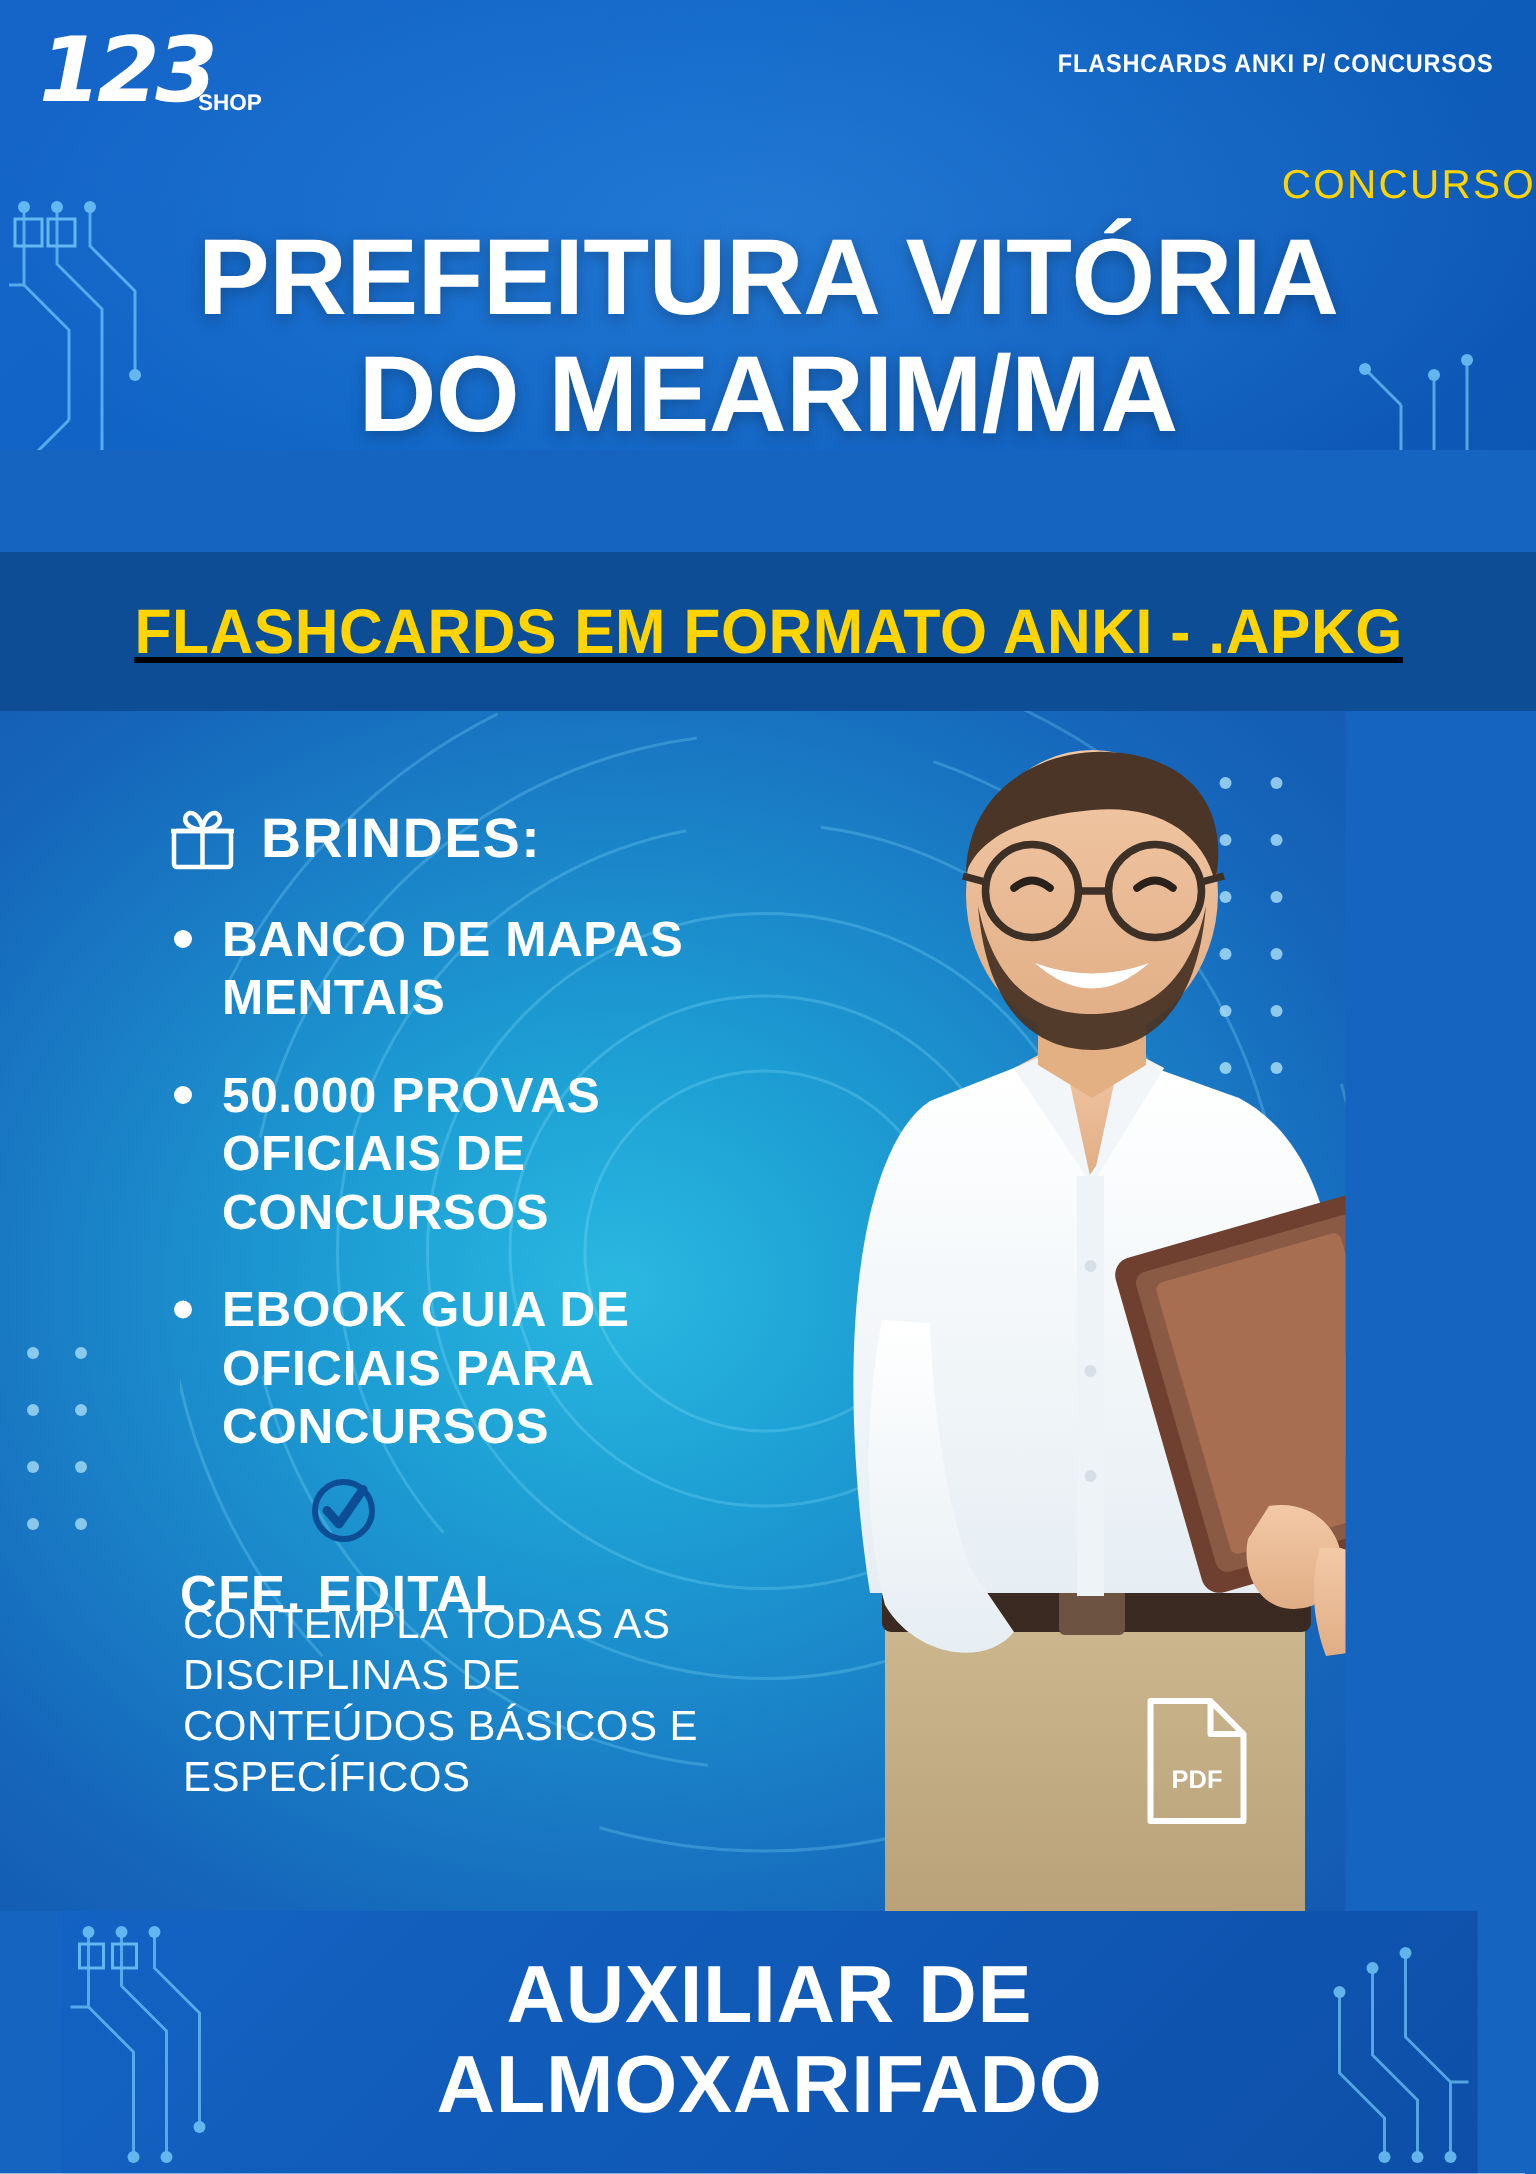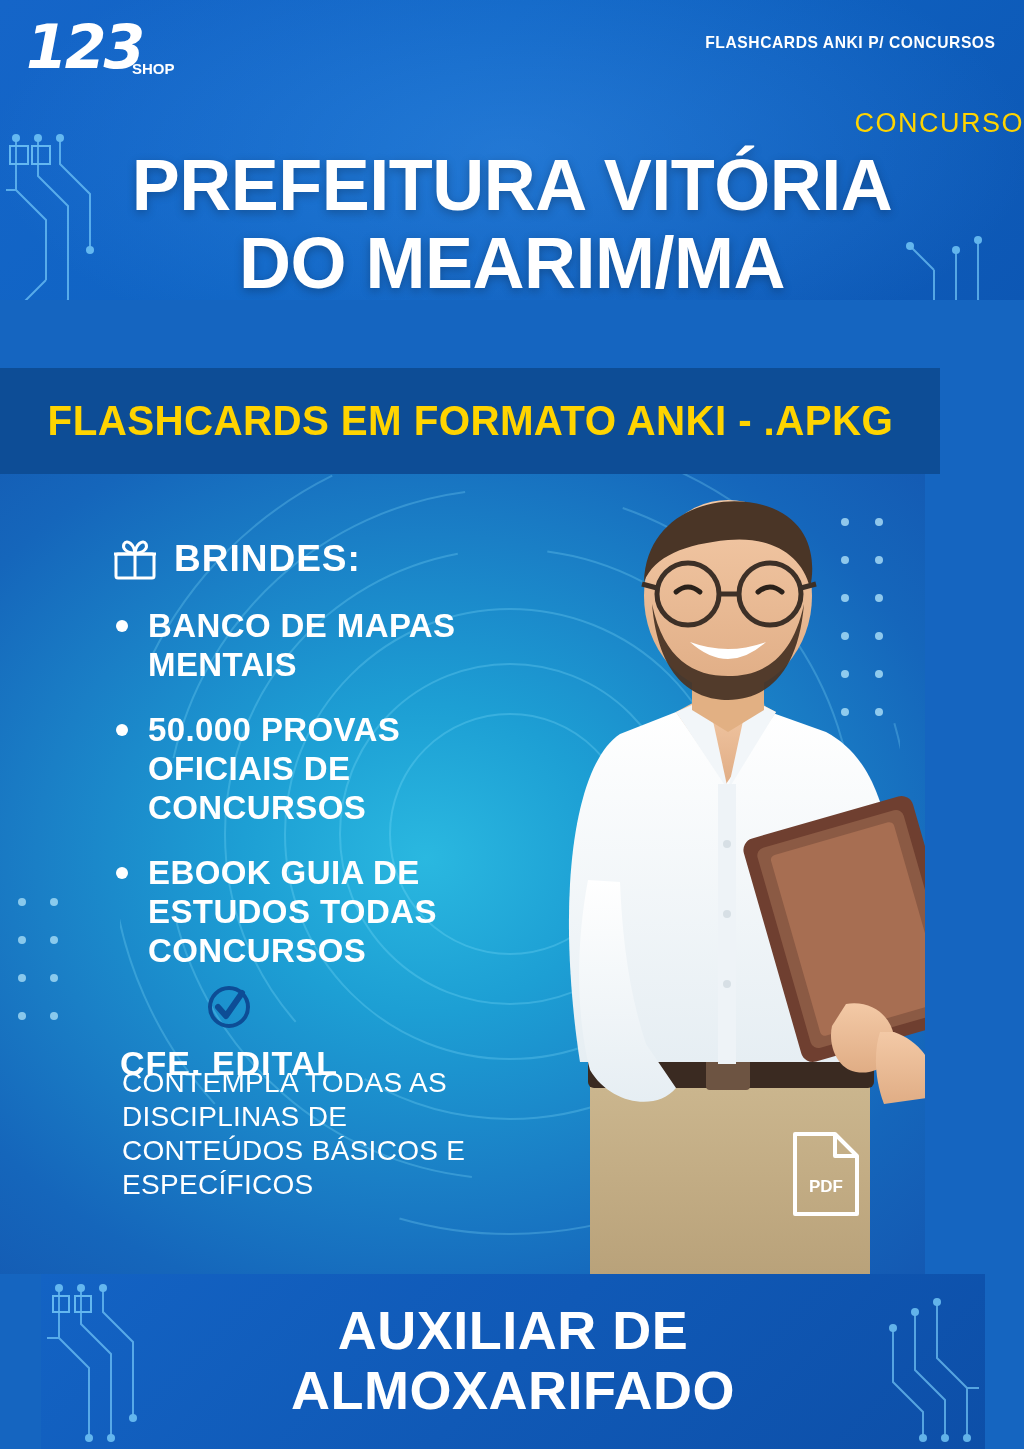--- a/index.html
+++ b/index.html
@@ -100,45 +100,45 @@
   }
   .circuit.tl { left: 6px; top: 130px; }
   .circuit.tr { right: 6px; top: 230px; }
   .circuit.bl { left: 6px; top: 1270px; }
   .circuit.br { right: 6px; top: 1310px; }
 
   
   .banner {
     position: absolute;
     left: 0; top: 368px;
-    width: 940px;
+    width: 1024px;
     height: 106px;
     background: #0d4d96;
     display: flex;
     align-items: center;
     justify-content: center;
+    text-decoration: underline;
   }
   .banner-text {
     color: #ffd400;
     font-size: 42px;
     font-weight: bold;
     letter-spacing: 0.4px;
     font-family: "Liberation Sans Narrow", "Liberation Sans", sans-serif;
     transform: scaleX(0.96);
   }
 
   
   .bodyarea {
     position: absolute;
     left: 0; top: 474px;
     width: 897px;
     height: 800px;
     background: radial-gradient(ellipse at 46% 48%, #2ab8e0 0%, #1d9fd4 26%, #1a7fc6 55%, #1566bb 78%, #1459b2 100%);
     overflow: hidden;
-    padding-left: 28px;
   }
   .rings {
     position: absolute;
     left: 120px; top: -60px;
     width: 780px; height: 900px;
     opacity: 0.45;
   }
   .dots-left, .dots-right {
     position: absolute;
     opacity: 0.8;
@@ -442,21 +442,21 @@
           <path d="M23 17 C14 17 10 12 12 8 C15 3 22 8 23 17 Z"></path>
           <path d="M23 17 C32 17 36 12 34 8 C31 3 24 8 23 17 Z"></path>
         </g>
       </svg>
       <div class="gift-label">BRINDES:</div>
     </div>
 
     <ul class="bullets">
       <li>BANCO DE MAPAS MENTAIS</li>
       <li>50.000 PROVAS OFICIAIS DE CONCURSOS</li>
-      <li>EBOOK GUIA DE ESTUDOS TODAS CONCURSOS</li>
+      <li>EBOOK GUIA DE OFICIAIS PARA CONCURSOS</li>
     </ul>
 
     <div class="cfe-row">
       <svg width="46" height="46" viewBox="0 0 46 46">
         <circle cx="23" cy="23" r="19" fill="none" stroke="#0d4d96" stroke-width="4"></circle>
         <path d="M12 23 L20 32 L36 9" fill="none" stroke="#0d4d96" stroke-width="6" stroke-linecap="round" stroke-linejoin="round"></path>
       </svg>
       <div class="cfe-label">CFE. EDITAL</div>
     </div>
 

